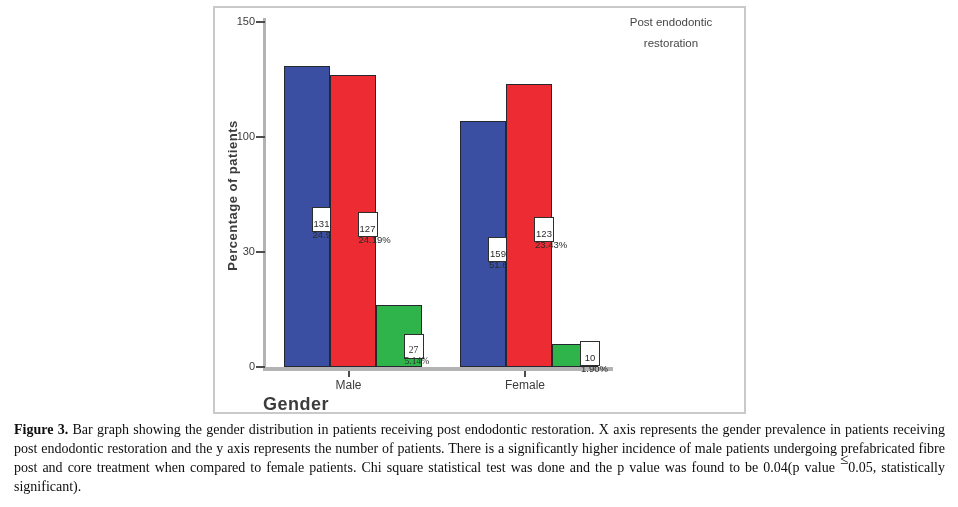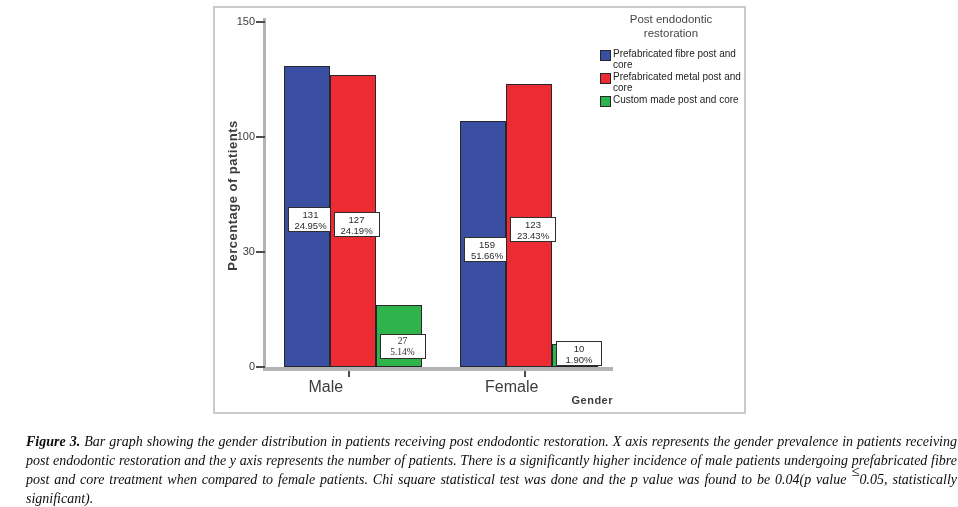--- a/index.html
+++ b/index.html
@@ -5,39 +5,39 @@
   html,body{margin:0;padding:0;background:#ffffff;}
   .page{position:relative;width:958px;height:507px;background:#ffffff;overflow:hidden;
         font-family:"Liberation Sans",sans-serif;}
   .chart-frame{position:absolute;left:213px;top:6px;width:529px;height:404px;
                border:2px solid #c9c9c9;background:#ffffff;}
   .plot{position:absolute;left:0;top:0;width:100%;height:100%;}
   .yaxis-line{position:absolute;left:48px;top:10px;width:3px;height:353px;background:#b3b3b3;}
   .xaxis-line{position:absolute;left:48px;top:359px;width:350px;height:4px;background:#b3b3b3;}
   .ylabel{position:absolute;left:-63px;top:180px;width:160px;text-align:center;
           transform:rotate(-90deg);font-weight:bold;font-size:13px;color:#3c3c3c;letter-spacing:.5px;}
-  .xlabel{position:absolute;left:48px;top:386px;width:350px;text-align:right;
-          font-weight:bold;font-size:11px;color:#3c3c3c;letter-spacing:.5px;}
+  .xlabel{position:absolute;left:48px;top:386px;width:350px;text-align:left;
+          font-weight:bold;font-size:18px;color:#3c3c3c;letter-spacing:.5px;}
   .ytick-dash{position:absolute;width:9px;height:2px;background:#4d4d4d;}
   .ytick-label{position:absolute;width:40px;text-align:right;font-size:11px;color:#3c3c3c;}
   .xtick-dash{position:absolute;width:2px;height:6px;background:#4d4d4d;}
-  .xtick-label{position:absolute;width:80px;font-size:16px;color:#3c3c3c;}
+  .xtick-label{position:absolute;width:80px;text-align:center;font-size:12px;color:#3c3c3c;}
   .bar{position:absolute;border:1px solid #26272e;box-sizing:border-box;}
-  .bar-box{position:absolute;width:46px;background:#ffffff;border:1px solid #2e2e2e;
+  .bar-box{position:absolute;width:20px;background:#ffffff;border:1px solid #2e2e2e;
            box-sizing:border-box;font-size:9.5px;line-height:11px;text-align:center;
-           color:#2b2b2b;padding-top:1px;}
+           color:#2b2b2b;padding-top:10px;margin-left:24px;}
   .legend{position:absolute;left:385px;top:4px;width:142px;}
-  .legend-title{text-align:center;font-size:11.5px;line-height:14px;color:#474747;
+  .legend-title{text-align:center;font-size:11.5px;line-height:21px;color:#474747;
                 margin:0 10px 9px 10px;}
   .legend-item{display:flex;align-items:flex-start;margin-bottom:2px;}
   .legend-swatch{flex:0 0 auto;width:11px;height:11px;border:1px solid #26272e;
                  box-sizing:border-box;margin:1px 2px 0 0;}
   .legend-label{font-size:10px;line-height:10.5px;color:#232323;}
-  .caption{position:absolute;left:14px;top:420px;width:931px;margin:12px;
-           font-family:"Liberation Serif",serif;font-style:italic;font-size:14px;
+  .caption{position:absolute;left:14px;top:420px;width:931px;margin:0;
+           font-family:"Liberation Serif",serif;font-size:14px;
            line-height:19px;color:#0d0d0d;text-align:justify;}
   .caption b{font-weight:bold;}
   .leq{display:inline-block;transform:translateY(-8px);font-size:15px;}
 </style>
 </head>
 <body>
 
 <div class="page">
 
   <div class="chart-frame">
@@ -89,33 +89,19 @@
           </div>
           <div class="bar" style="left: 337px; top: 336px; width: 46px; height: 23px; background: rgb(46, 180, 74);"></div>
           <div class="bar-box" style="left: 341px; top: 333px; height: 25px;">
             <div>10</div>
             <div>1.90%</div>
           </div>
         </div>
       <div class="xlabel">Gender</div>
       <div class="legend">
         <div class="legend-title">Post endodontic restoration</div>
-        <div id="legend-items">
-            <div class="legend-item">
-              <div class="legend-swatch" style="background: rgb(58, 79, 162);"></div>
-              <div class="legend-label">Prefabricated fibre post and core</div>
-            </div>
-            <div class="legend-item">
-              <div class="legend-swatch" style="background: rgb(236, 43, 51);"></div>
-              <div class="legend-label">Prefabricated metal post and core</div>
-            </div>
-            <div class="legend-item">
-              <div class="legend-swatch" style="background: rgb(46, 180, 74);"></div>
-              <div class="legend-label">Custom made post and core</div>
-            </div>
-          </div>
       </div>
     </div>
   </div>
 
   <p class="caption"><b>Figure 3.</b><span> Bar graph showing the gender distribution in patients receiving post endodontic restoration. X axis represents the gender prevalence in patients receiving post endodontic restoration and the y axis represents the number of patients. There is a significantly higher incidence of male patients undergoing prefabricated fibre post and core treatment when compared to female patients. Chi square statistical test was done and the p value was found to be 0.04(p value </span><span class="leq">≤</span><span>0.05, statistically significant).</span></p>
 
 </div>
 
 </body></html>

